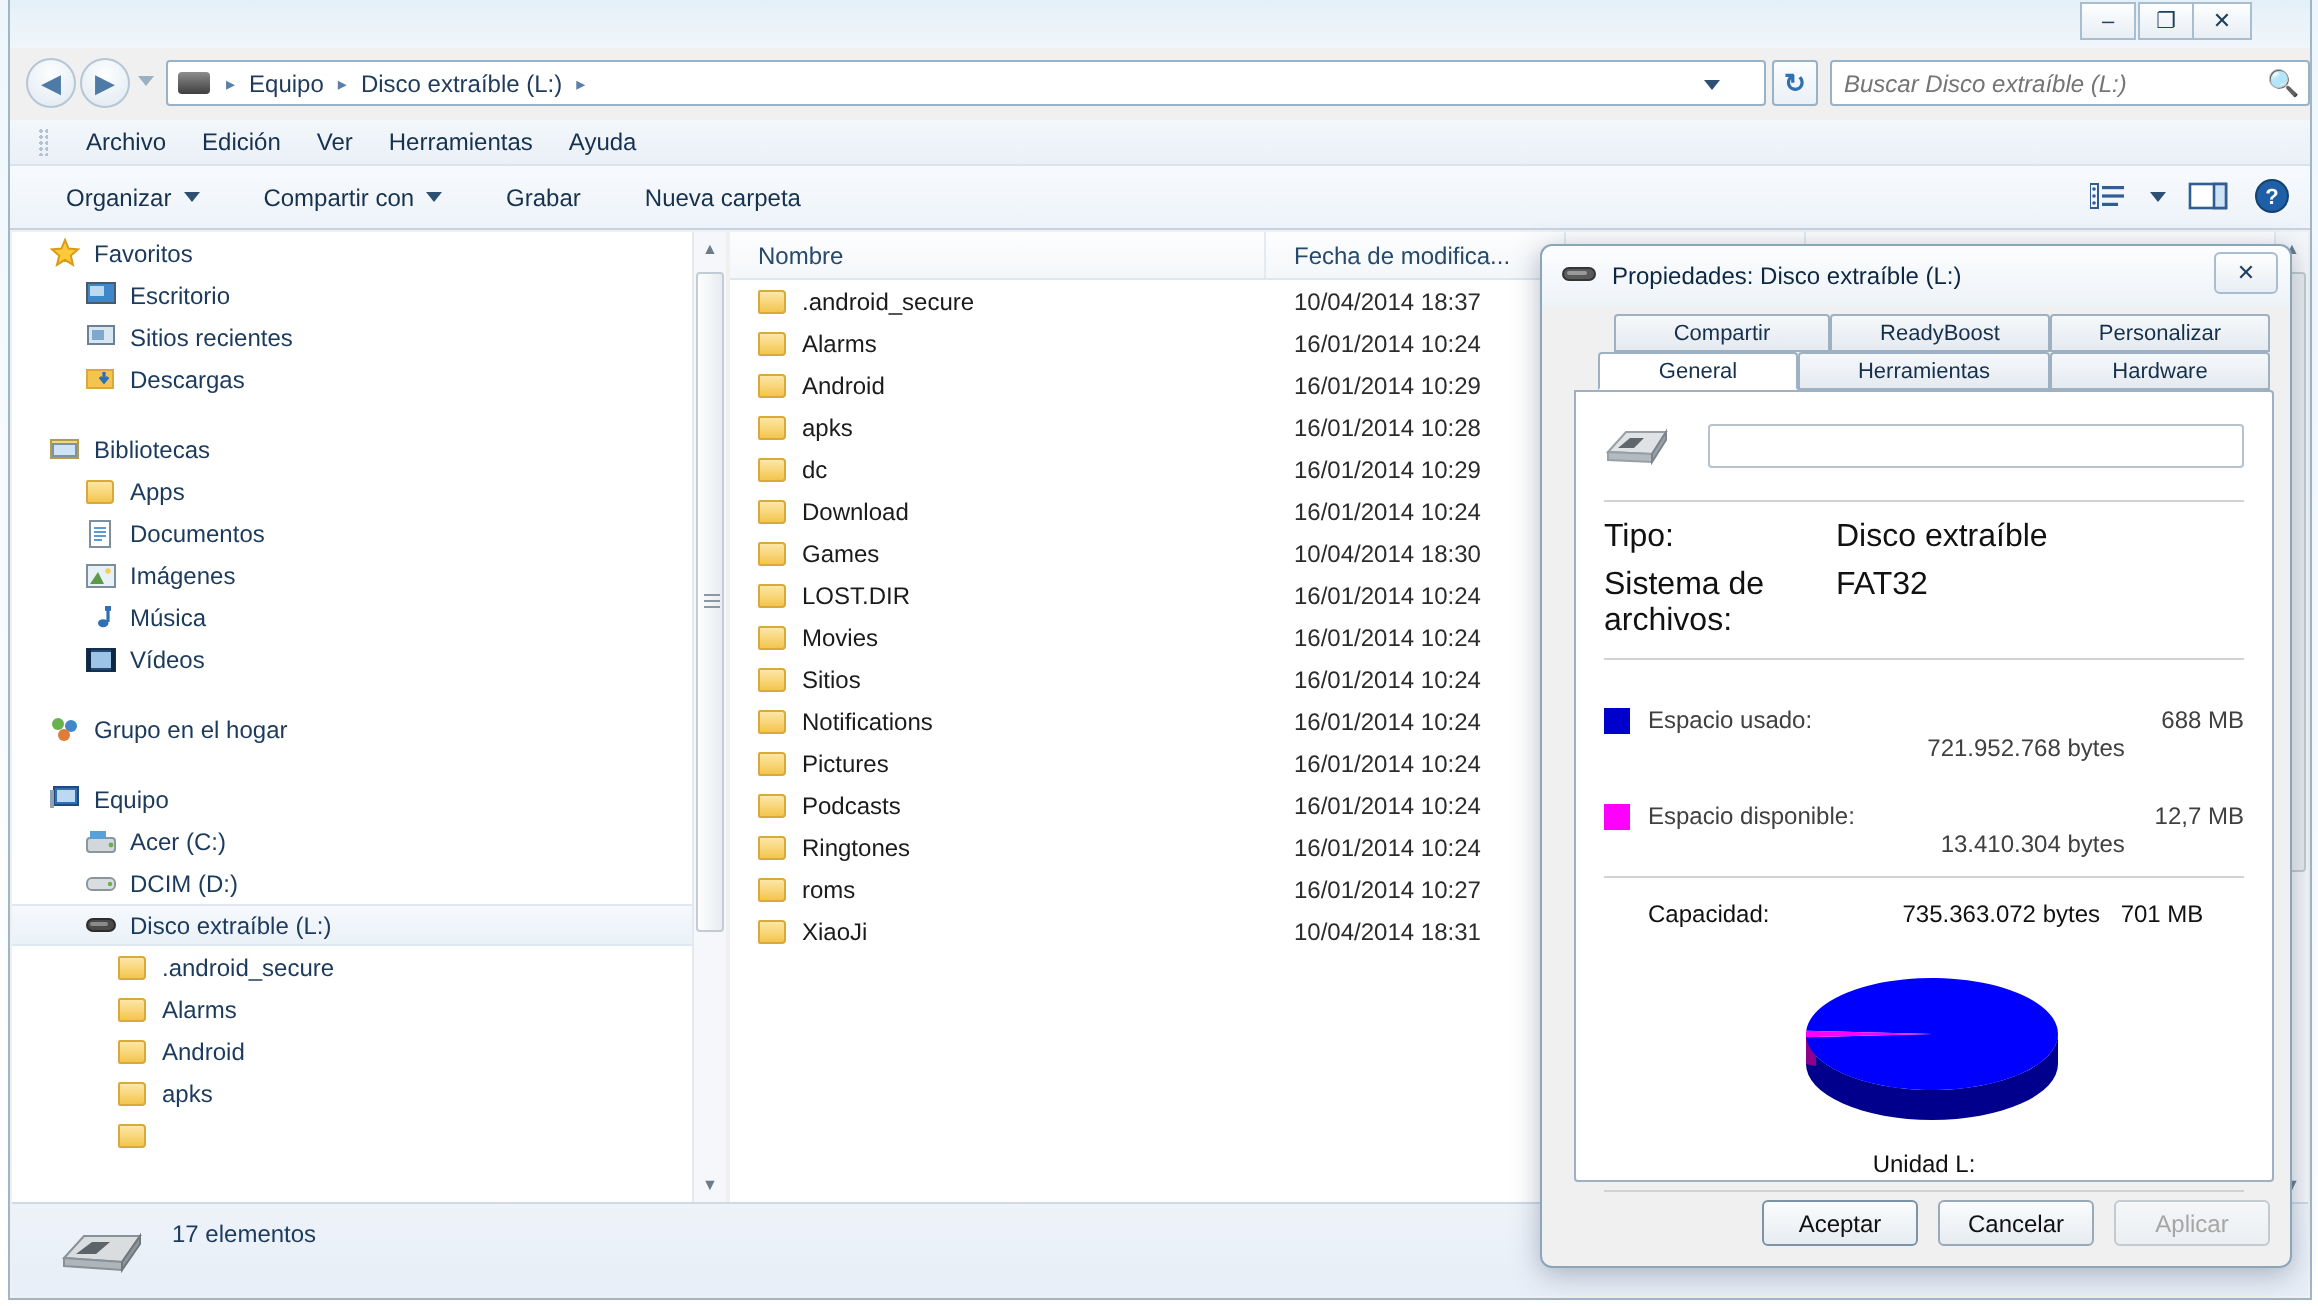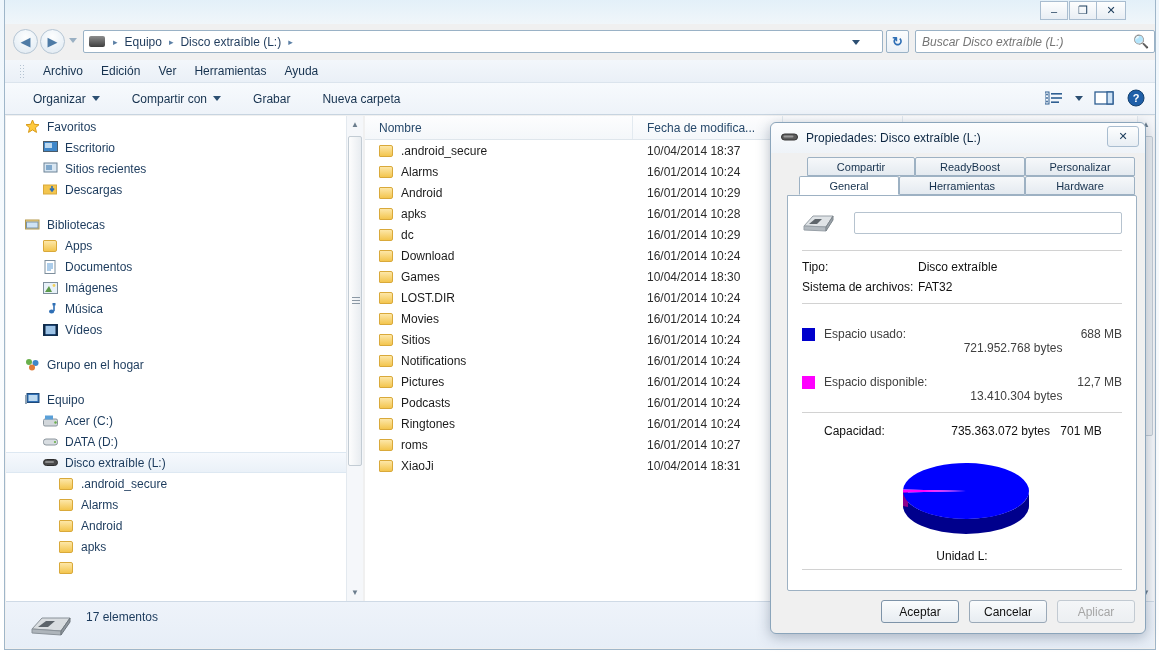--- a/index.html
+++ b/index.html
@@ -207,21 +207,21 @@
   #tab-hardware   { left: 246px; top: 19px; width: 110px; }
 
   #tabpage { position: absolute; left: 8px; top: 38px; right: 0px; bottom: 0;
     background: #fff; border: 1px solid #9db1c3; border-radius: 0 2px 2px 2px; }
 
   #vol-row { display: flex; align-items: center; padding: 14px 14px 8px 14px; gap: 18px;}
   #vol-icon { width: 34px; height: 26px; position: relative; }
   #vol-input { flex: 1; height: 22px; border: 1px solid #b6c3cf; background: #fff; border-radius: 2px; }
   .hr { height: 1px; background: #d2d2d2; margin: 6px 14px; }
 
-  .kv { display: flex; font-size: 12px; color: #111; padding: 3px 14px; }
+  .kv { display: flex; font-size: 16px; color: #111; padding: 3px 14px; }
   .kv .k { width: 116px; }
   .kv .v { }
 
   .legend-row { display: flex; align-items: center; font-size: 12px; color: #404040; padding: 3px 14px; }
   .swatch { width: 13px; height: 13px; margin-right: 9px; flex: 0 0 13px; }
   .legend-label { width: 124px; }
   .legend-bytes { width: 124px; text-align: right; margin-top: 28px; }
   .legend-mb { width: 62px; text-align: right; }
 
   .cap-row { display:flex; font-size:12px; color:#111; padding: 5px 14px; }
@@ -456,21 +456,21 @@
       </span>
       <span>Acer (C:)</span>
     </div>
     <div class="tree-row indent1">
       <span class="tree-ico">
         <svg width="15" height="10" viewBox="0 0 15 10">
             <rect x="0.5" y="2" width="14" height="6" rx="2.5" fill="#d8dde1" stroke="#8c969e"></rect>
             <circle cx="12" cy="5" r="1.1" fill="#6ab04c"></circle>
           </svg>
       </span>
-      <span>DATA (D:)</span>
+      <span>DCIM (D:)</span>
     </div>
     <div class="tree-row indent1 selected">
       <span class="tree-ico">
         <svg width="15" height="9" viewBox="0 0 15 9">
             <rect x="0.5" y="1.5" width="14" height="6" rx="3" fill="#4a4a4a" stroke="#2c2c2c"></rect>
             <rect x="2" y="3" width="9" height="2" rx="1" fill="#8a8a8a"></rect>
           </svg>
       </span>
       <span>Disco extraíble (L:)</span>
     </div>

